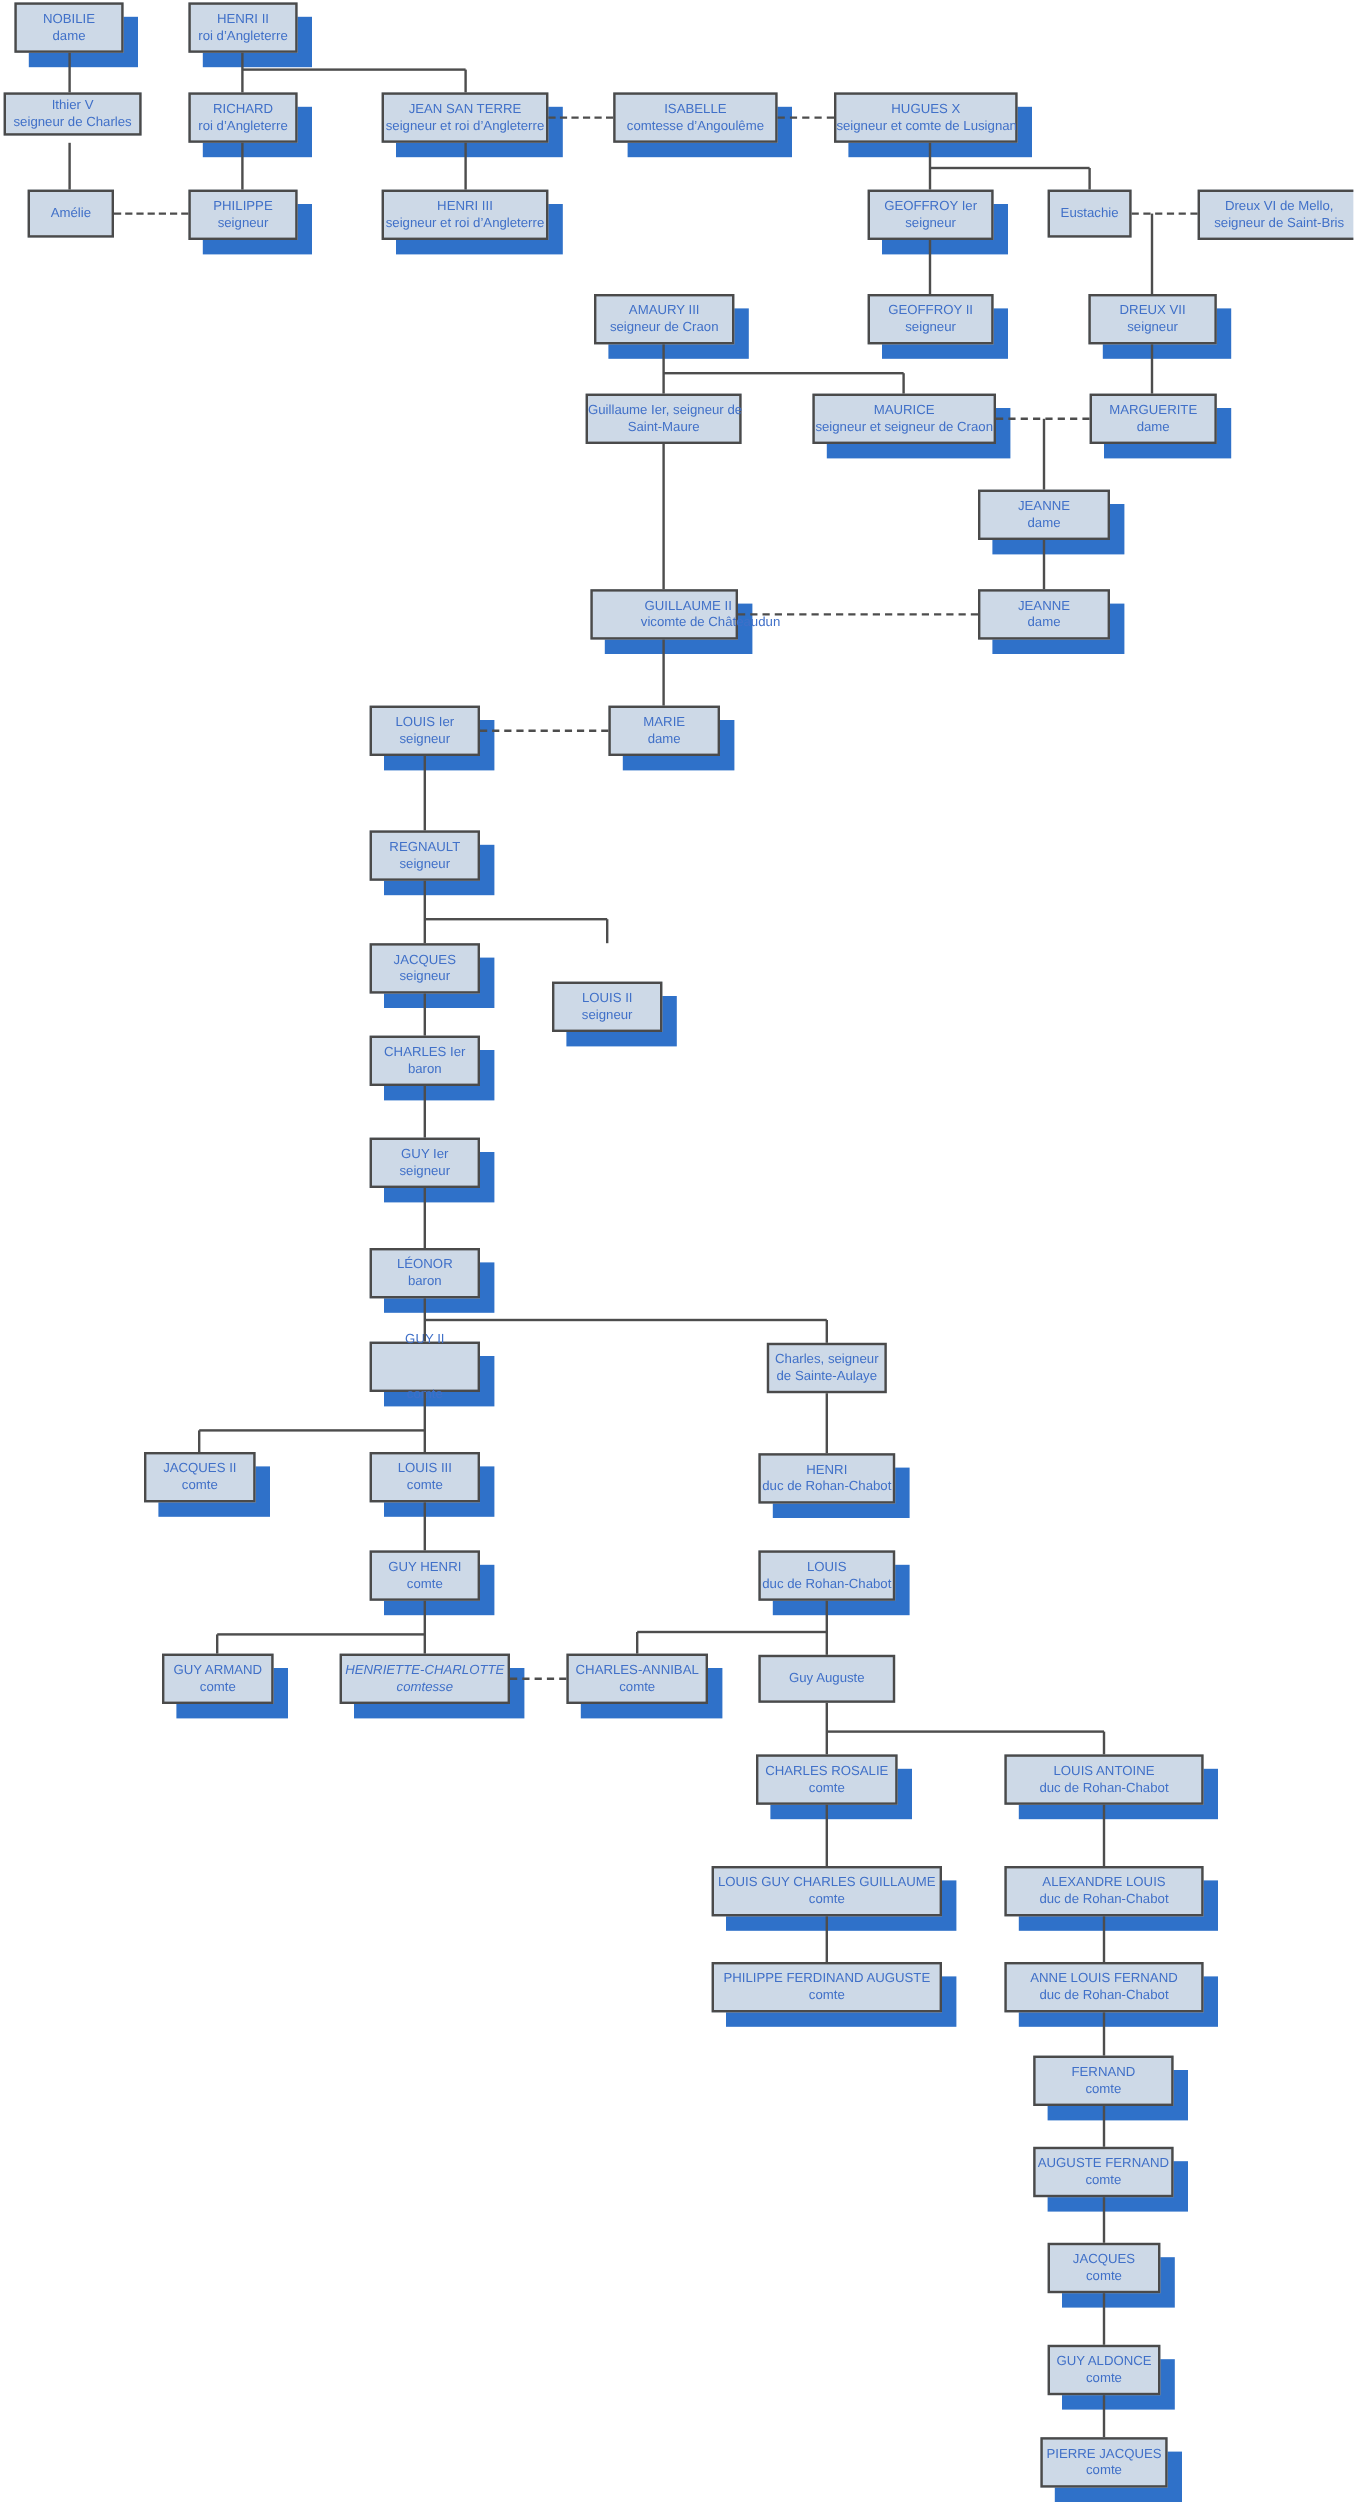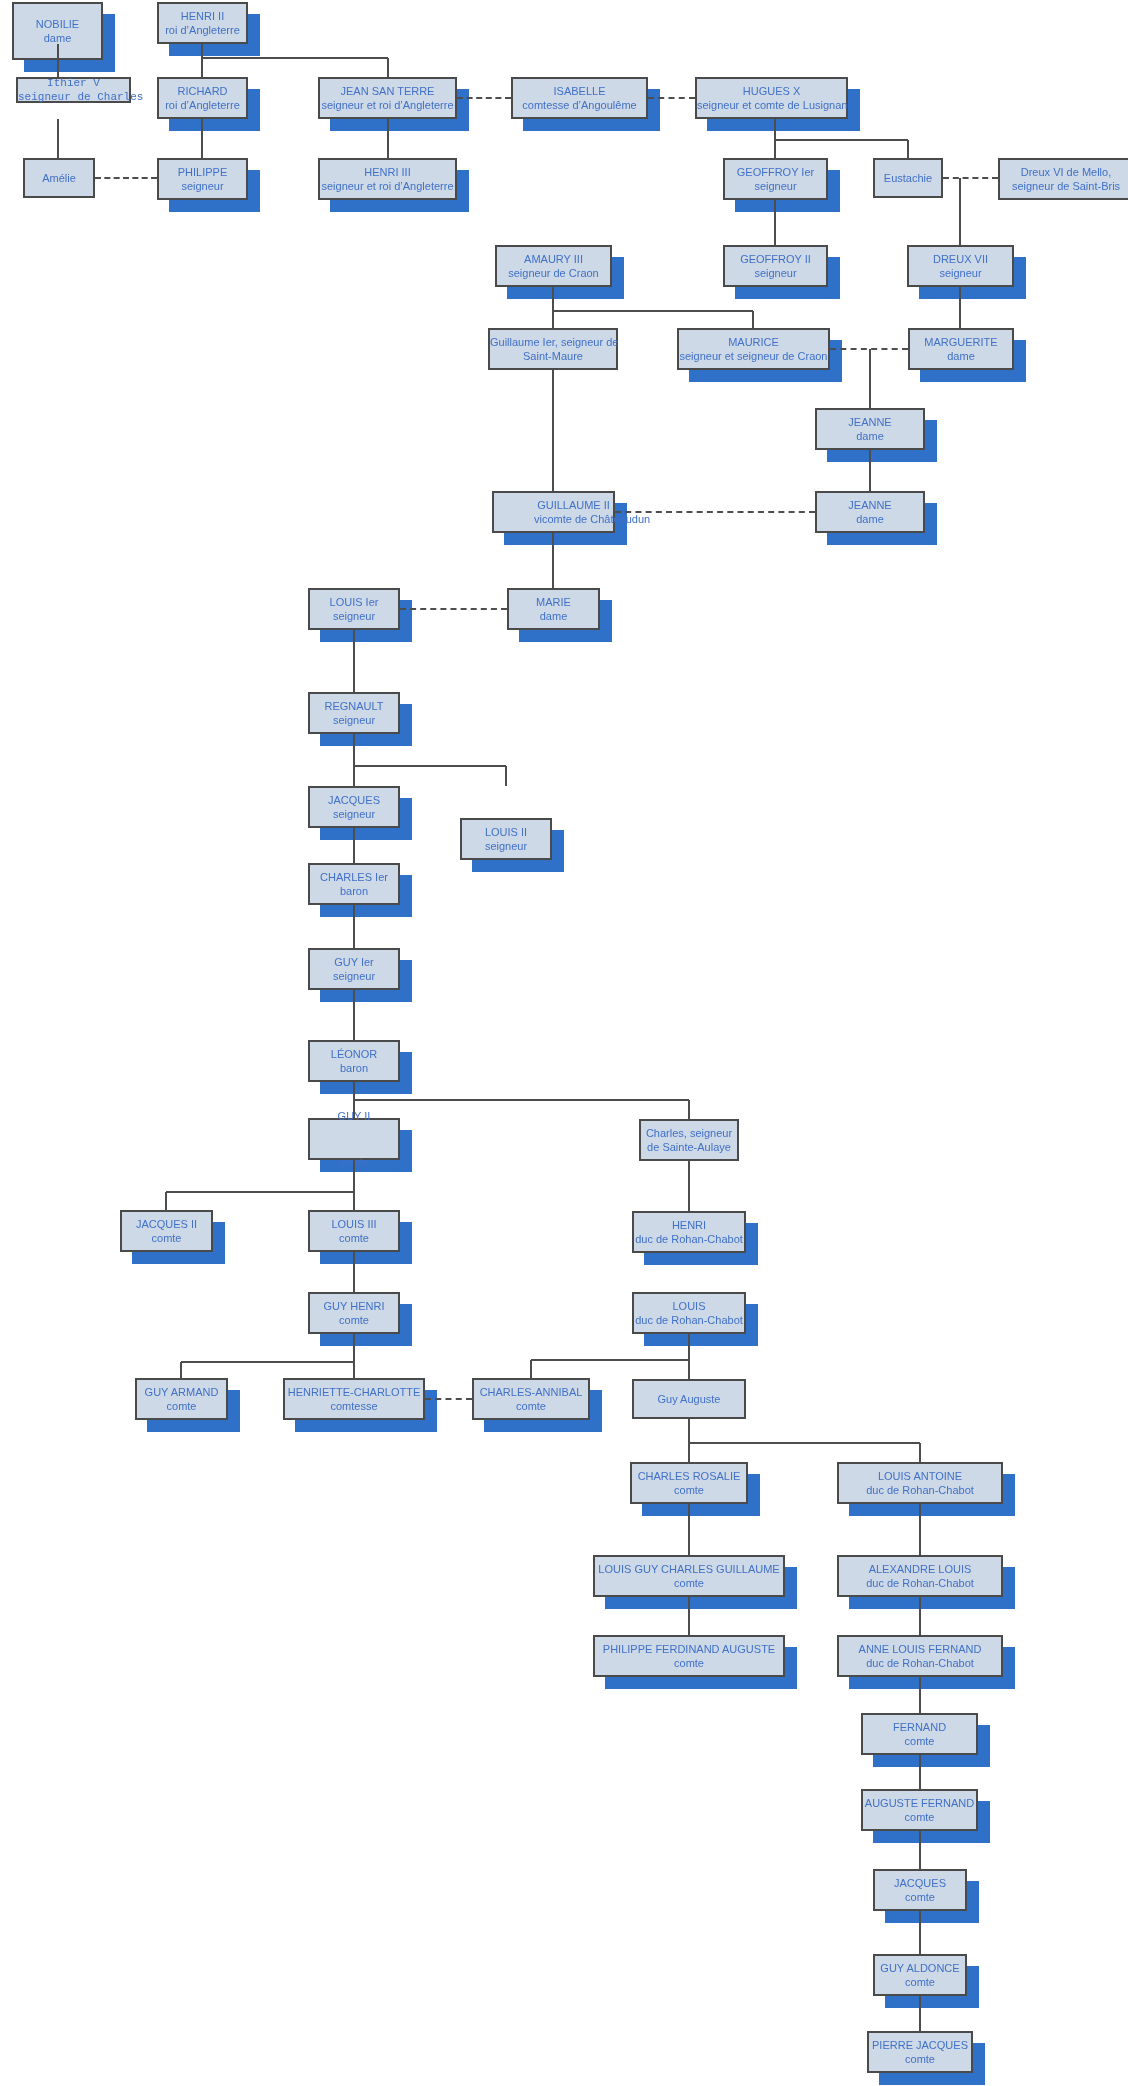--- a/index.html
+++ b/index.html
@@ -100,29 +100,29 @@
     <div class="line v" style="left: 919px; top: 1911px; height: 43px;"></div>
     <div class="line v" style="left: 919px; top: 1996px; height: 35px;"></div>
     <div class="line d" style="left: 95px; top: 177px; width: 62px;"></div>
     <div class="line d" style="left: 457px; top: 97px; width: 54px;"></div>
     <div class="line d" style="left: 648px; top: 97px; width: 47px;"></div>
     <div class="line d" style="left: 943px; top: 177px; width: 55px;"></div>
     <div class="line d" style="left: 830px; top: 348px; width: 78px;"></div>
     <div class="line d" style="left: 615px; top: 511px; width: 200px;"></div>
     <div class="line d" style="left: 400px; top: 608px; width: 107px;"></div>
     <div class="line d" style="left: 425px; top: 1398px; width: 47px;"></div>
-    <div class="node shadowed" style="left: 12px; top: 2px; width: 91px; height: 58px;">
+    <div class="node shadowed" style="left: 12px; top: 2px; width: 91px; height: 42px;">
       <div class="pname">NOBILIE</div>
       <div class="ptitle">dame</div>
     </div>
     <div class="node shadowed" style="left: 157px; top: 2px; width: 91px; height: 42px;">
       <div class="pname">HENRI II</div>
       <div class="ptitle">roi d’Angleterre</div>
     </div>
-    <div class="node" style="left: 16px; top: 77px; width: 115px; height: 26px; font-family: Liberation Mono, monospace;">
+    <div class="node" style="left: 3px; top: 77px; width: 115px; height: 36px;">
       <div class="pname">Ithier V</div>
       <div class="ptitle">seigneur de Charles</div>
     </div>
     <div class="node shadowed" style="left: 157px; top: 77px; width: 91px; height: 42px;">
       <div class="pname">RICHARD</div>
       <div class="ptitle">roi d’Angleterre</div>
     </div>
     <div class="node shadowed" style="left: 318px; top: 77px; width: 139px; height: 42px;">
       <div class="pname">JEAN SAN TERRE</div>
       <div class="ptitle">seigneur et roi d’Angleterre</div>
@@ -250,21 +250,21 @@
       <div class="ptitle">comte</div>
     </div>
     <div class="node shadowed" style="left: 632px; top: 1292px; width: 114px; height: 42px;">
       <div class="pname">LOUIS</div>
       <div class="ptitle">duc de Rohan-Chabot</div>
     </div>
     <div class="node shadowed" style="left: 135px; top: 1378px; width: 93px; height: 42px;">
       <div class="pname">GUY ARMAND</div>
       <div class="ptitle">comte</div>
     </div>
-    <div class="node shadowed" style="left: 283px; top: 1378px; width: 142px; height: 42px;">
+    <div class="node shadowed" style="left: 283px; top: 1378px; width: 142px; height: 42px; font-style: italic;">
       <div class="pname">HENRIETTE-CHARLOTTE</div>
       <div class="ptitle">comtesse</div>
     </div>
     <div class="node shadowed" style="left: 472px; top: 1378px; width: 118px; height: 42px;">
       <div class="pname">CHARLES-ANNIBAL</div>
       <div class="ptitle">comte</div>
     </div>
     <div class="node" style="left: 632px; top: 1379px; width: 114px; height: 40px;">
       <div class="pname">Guy Auguste</div>
     </div>

